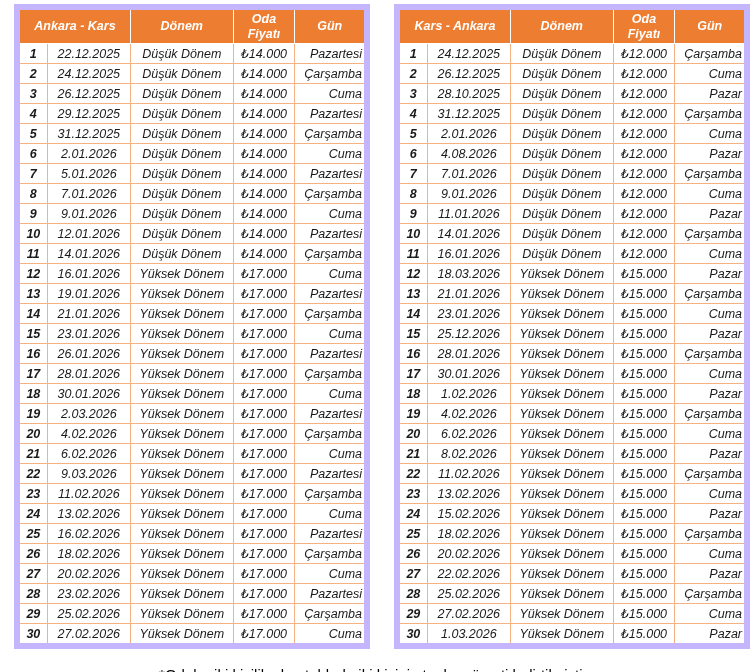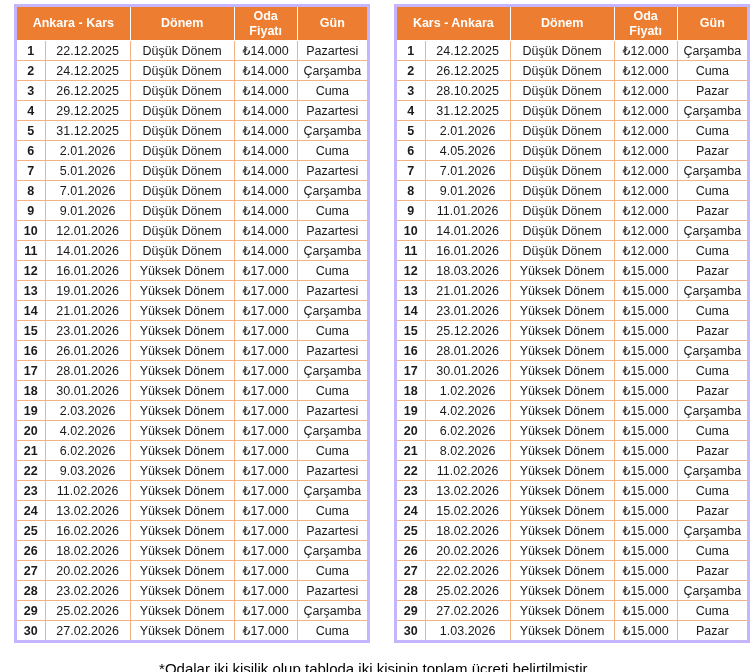--- a/index.html
+++ b/index.html
@@ -6,22 +6,23 @@
   body{
     width:750px;height:672px;
     font-family:"Liberation Sans","DejaVu Sans",sans-serif;
     color:#1a1a1a;
     overflow:hidden;
   }
   .page{padding:4px 0 0 14px;}
   .tables{display:flex;gap:24px;align-items:flex-start;}
   table{
     border-collapse:collapse;
-    border:3px solid #c4b5fd;
+    border:6px solid #c4b5fd;
     table-layout:fixed;
+    font-style:italic;
   }
   th{
     background:#ed7d31;
     color:#ffffff;
     font-weight:bold;
     font-size:12.5px;
     text-align:center;
     vertical-align:middle;
     height:33px;
     padding:0 2px;
@@ -37,21 +38,21 @@
     vertical-align:middle;
     height:19px;
     padding:0 2px;
     white-space:nowrap;
     overflow:hidden;
   }
   td.c0{font-weight:bold;width:27px;}
   td.c1{width:86px;margin-left:8px;}
   td.c2{width:104px;}
   td.c3{width:62px;}
-  td.c4{width:68px;}
+  td.c4{width:68px;text-align:right;}
   col.w0{width:29px;}
   col.w1{width:88px;}
   col.w2{width:106px;}
   col.w3{width:64px;}
   col.w4{width:70px;}
   .footnote{
     margin-top:17px;
     text-align:center;
     font-size:15px;
     color:#000000;
@@ -341,21 +342,21 @@
           </tr>
           <tr>
             <td class="c0">5</td>
             <td class="c1">2.01.2026</td>
             <td class="c2">Düşük Dönem</td>
             <td class="c3">₺12.000</td>
             <td class="c4">Cuma</td>
           </tr>
           <tr>
             <td class="c0">6</td>
-            <td class="c1">4.05.2026</td>
+            <td class="c1">4.08.2026</td>
             <td class="c2">Düşük Dönem</td>
             <td class="c3">₺12.000</td>
             <td class="c4">Pazar</td>
           </tr>
           <tr>
             <td class="c0">7</td>
             <td class="c1">7.01.2026</td>
             <td class="c2">Düşük Dönem</td>
             <td class="c3">₺12.000</td>
             <td class="c4">Çarşamba</td>

